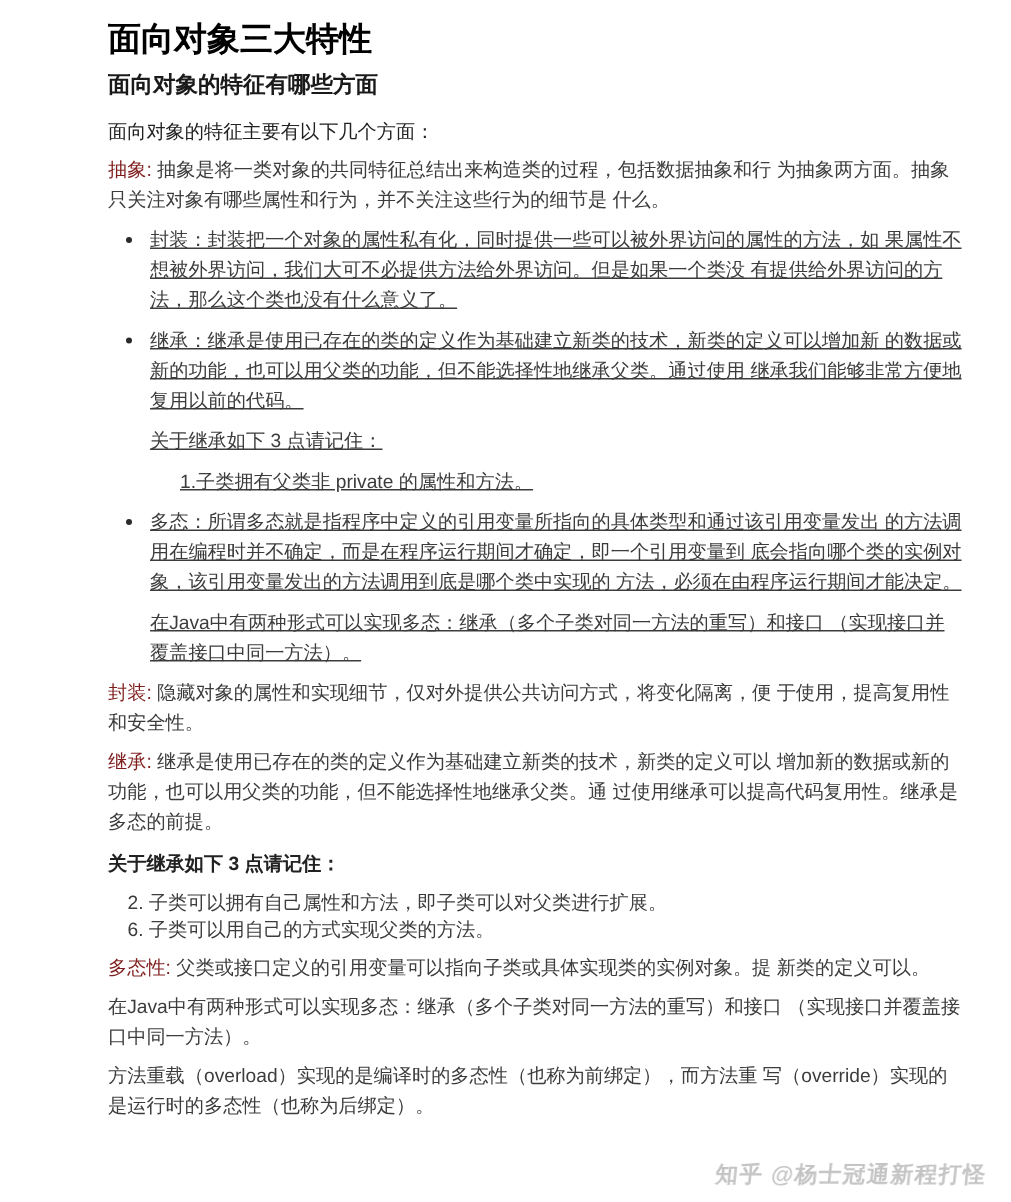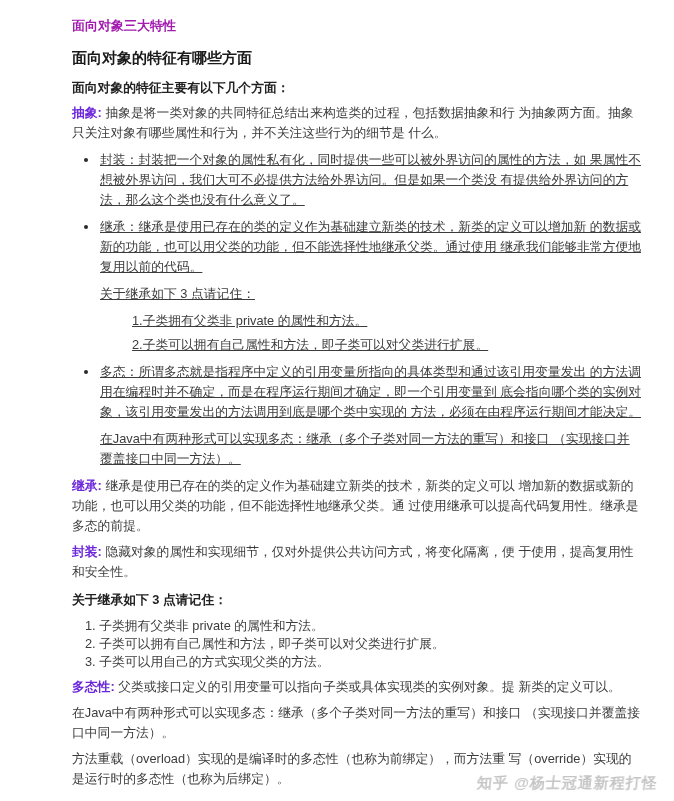--- a/index.html
+++ b/index.html
@@ -11,61 +11,62 @@
     color: #3c3c3c;
     overflow: hidden;
     position: relative;
   }
   .content {
     padding: 13px 32px 0 72px;
     font-size: 12.8px;
     line-height: 20px;
   }
   .doc-title {
-    font-size: 13px;
+    font-size: 22px;
     font-weight: bold;
-    color: #a21caf;
+    color: #000000;
     margin: 0 0 9px 0;
     line-height: 25px;
   }
   .doc-heading {
     font-size: 15px;
     font-weight: bold;
     color: #1a1a1a;
     margin: 0 0 10px 0;
     line-height: 21px;
+    font-family: Liberation Mono, monospace;
   }
   .intro {
-    font-weight: bold;
+    font-weight: normal;
     color: #222222;
     margin: 0 0 4px 0;
   }
   .para { margin: 5px 0 6px 0; }
-  .lead { font-weight: bold; color: #6d28d9; }
+  .lead { font-weight: normal; color: #7f1d1d; }
   ul.blist {
     list-style: none;
     margin: 7px 0 6px 0;
     padding: 0 0 0 28px;
   }
   ul.blist > li {
     position: relative;
     margin-bottom: 7px;
     text-decoration: underline;
   }
   .bullet-dot {
     position: absolute;
     left: -16px;
     top: 8px;
     width: 4px;
     height: 4px;
     border-radius: 50%;
     background: #2a2a2a;
   }
   .li-note { margin-top: 7px; }
-  .sub-points { margin: 7px 0 0 32px; }
+  .sub-points { margin: 7px 0 0 20px; }
   .sub-points .pt { margin-bottom: 4px; }
   .remember-heading {
     font-weight: bold;
     color: #222222;
     margin: 8px 0 7px 0;
   }
   .tight-list { margin: 0 0 6px 13px; line-height: 18px; }
   .watermark {
     position: absolute;
     right: 16px;
@@ -97,41 +98,39 @@
     <li>
       <span class="bullet-dot"></span>
       <span>封装：封装把一个对象的属性私有化，同时提供一些可以被外界访问的属性的方法，如 果属性不想被外界访问，我们大可不必提供方法给外界访问。但是如果一个类没 有提供给外界访问的方法，那么这个类也没有什么意义了。</span>
     </li>
     <li>
       <span class="bullet-dot"></span>
       <span>继承：继承是使用已存在的类的定义作为基础建立新类的技术，新类的定义可以增加新 的数据或新的功能，也可以用父类的功能，但不能选择性地继承父类。通过使用 继承我们能够非常方便地复用以前的代码。</span>
       <div class="li-note">关于继承如下 3 点请记住：</div>
       <div class="sub-points">
         <div class="pt">1.子类拥有父类非 private 的属性和方法。</div>
-        <div class="pt">2.子类可以拥有自己属性和方法，即子类可以对父类进行扩展。</div>
       </div>
     </li>
     <li>
       <span class="bullet-dot"></span>
       <span>多态：所谓多态就是指程序中定义的引用变量所指向的具体类型和通过该引用变量发出 的方法调用在编程时并不确定，而是在程序运行期间才确定，即一个引用变量到 底会指向哪个类的实例对象，该引用变量发出的方法调用到底是哪个类中实现的 方法，必须在由程序运行期间才能决定。</span>
       <div class="li-note">在Java中有两种形式可以实现多态：继承（多个子类对同一方法的重写）和接口 （实现接口并覆盖接口中同一方法）。</div>
     </li>
   </ul>
 
 
+  <p class="para"><span class="lead">封装:</span><span> 隐藏对象的属性和实现细节，仅对外提供公共访问方式，将变化隔离，便 于使用，提高复用性和安全性。</span></p>
+
   <p class="para"><span class="lead">继承:</span><span> 继承是使用已存在的类的定义作为基础建立新类的技术，新类的定义可以 增加新的数据或新的功能，也可以用父类的功能，但不能选择性地继承父类。通 过使用继承可以提高代码复用性。继承是多态的前提。</span></p>
-
-  <p class="para"><span class="lead">封装:</span><span> 隐藏对象的属性和实现细节，仅对外提供公共访问方式，将变化隔离，便 于使用，提高复用性和安全性。</span></p>
 
   <p class="remember-heading">关于继承如下 3 点请记住：</p>
 
   <div class="tight-list">
-    <div class="pt">1. 子类拥有父类非 private 的属性和方法。</div>
     <div class="pt">2. 子类可以拥有自己属性和方法，即子类可以对父类进行扩展。</div>
-    <div class="pt">3. 子类可以用自己的方式实现父类的方法。</div>
+    <div class="pt">6. 子类可以用自己的方式实现父类的方法。</div>
   </div>
 
   <p class="para"><span class="lead">多态性:</span><span> 父类或接口定义的引用变量可以指向子类或具体实现类的实例对象。提 新类的定义可以。</span></p>
 
   <p class="para">在Java中有两种形式可以实现多态：继承（多个子类对同一方法的重写）和接口 （实现接口并覆盖接口中同一方法）。</p>
 
   <p class="para">方法重载（overload）实现的是编译时的多态性（也称为前绑定），而方法重 写（override）实现的是运行时的多态性（也称为后绑定）。</p>
 
 </div>
 

